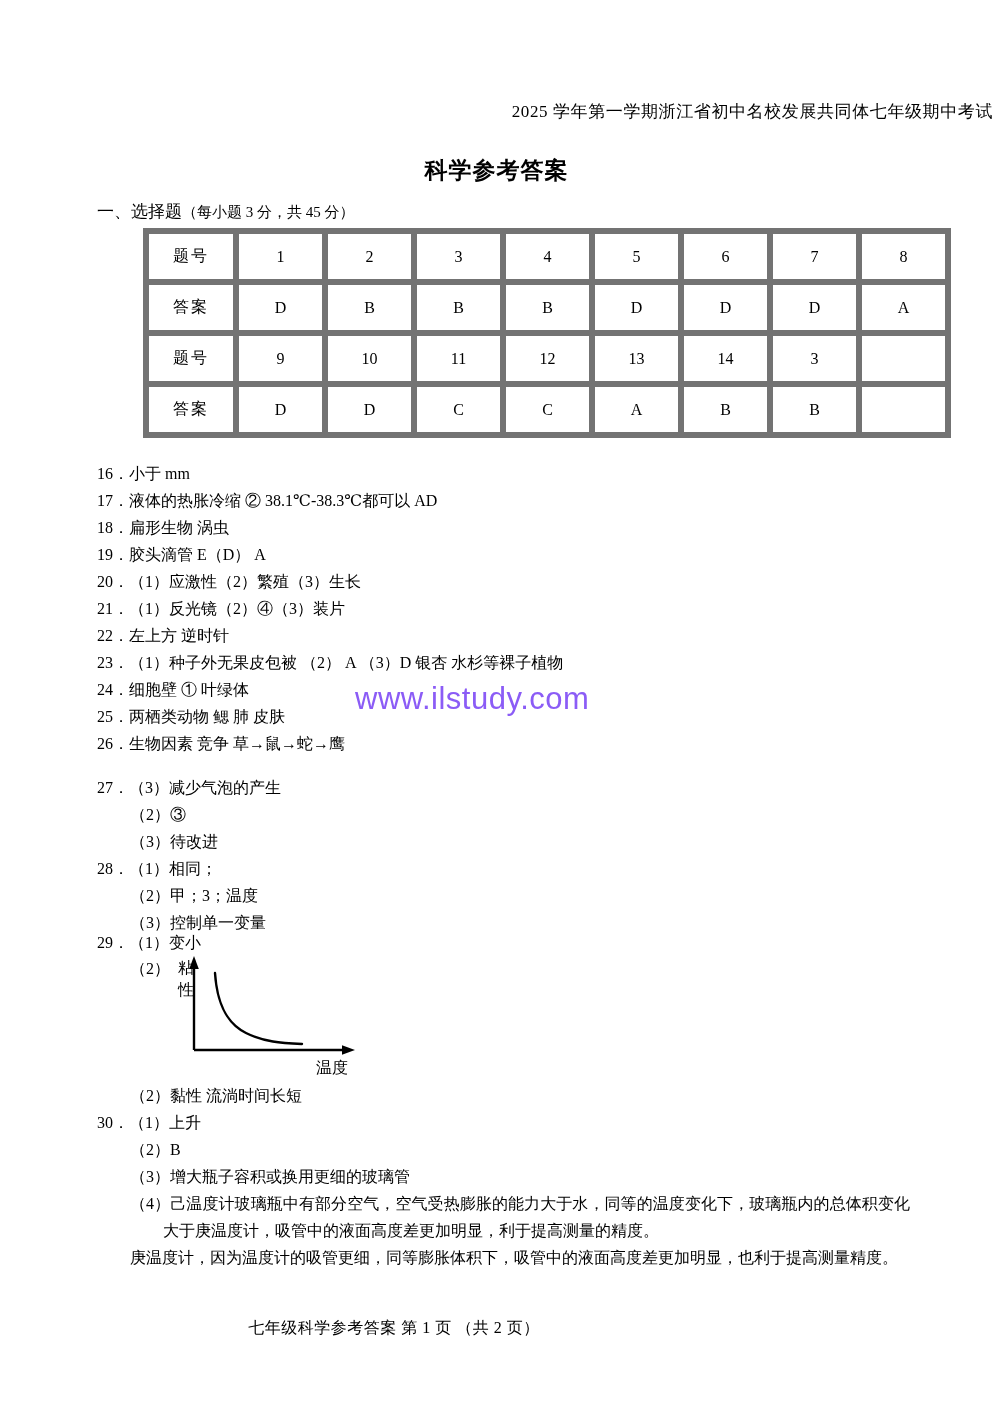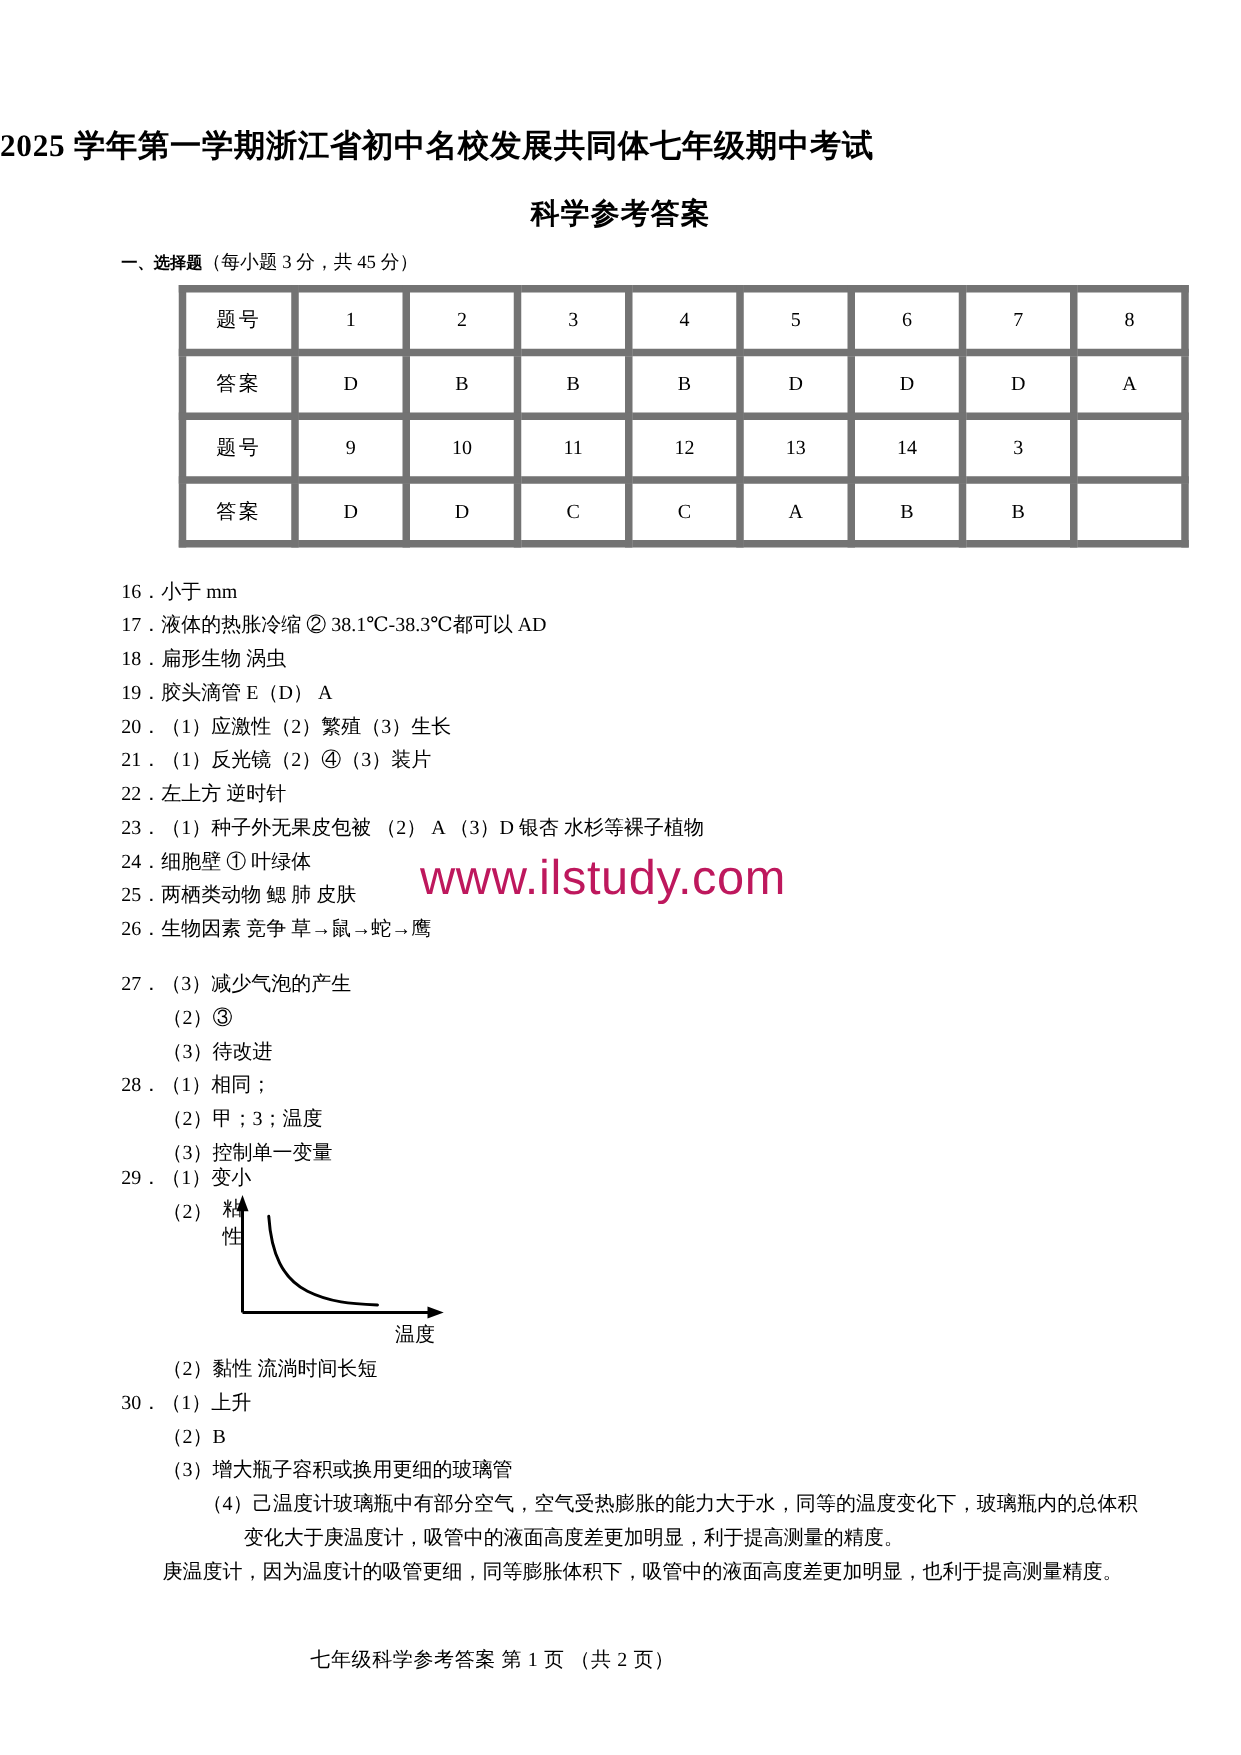--- a/index.html
+++ b/index.html
@@ -20,40 +20,40 @@
   .page {
     position: relative;
     width: 993px;
     height: 1404px;
     box-sizing: border-box;
   }
 
   
   .watermark {
     position: absolute;
-    left: 336px;
+    left: 355px;
     top: 681px;
     font-family: "Liberation Sans", "DejaVu Sans", sans-serif;
-    font-size: 39px;
+    font-size: 31px;
     letter-spacing: 0.5px;
-    color: #be185d;
+    color: #8b5cf6;
     white-space: nowrap;
     z-index: 5;
     pointer-events: none;
   }
 
   
   .doc-title {
     position: absolute;
     left: 0;
     top: 100px;
     width: 993px;
-    text-align: left;
-    font-size: 25px;
-    font-weight: bold;
+    text-align: right;
+    font-size: 17px;
+    font-weight: normal;
     letter-spacing: 0.6px;
   }
   .doc-subtitle {
     position: absolute;
     left: 0;
     top: 155px;
     width: 993px;
     text-align: center;
     font-size: 23px;
     font-weight: bold;
@@ -61,22 +61,22 @@
   }
 
   
   .section-head {
     position: absolute;
     left: 97px;
     font-size: 16px;
     white-space: nowrap;
   }
   .section-head .sec-label {
-    font-weight: bold;
-    font-size: 13px;
+    font-weight: normal;
+    font-size: 17px;
   }
   .section-head .sec-note {
     font-weight: normal;
     font-size: 15px;
   }
   #section-1 { top: 200px; }
   #section-2 { top: 440px; }
   #section-3 { top: 748px; }
 
   
@@ -119,21 +119,20 @@
     left: 130px;
     width: 780px;
     font-size: 16px;
     line-height: 27px;
     text-align: justify;
   }
   .para .hang {
     display: block;
     text-indent: -33px;
     padding-left: 33px;
-    margin-left: 32px;
   }
   .para .cont {
     display: block;
   }
 
   
   .graph-wrap {
     position: absolute;
     left: 130px;
     top: 955px;

